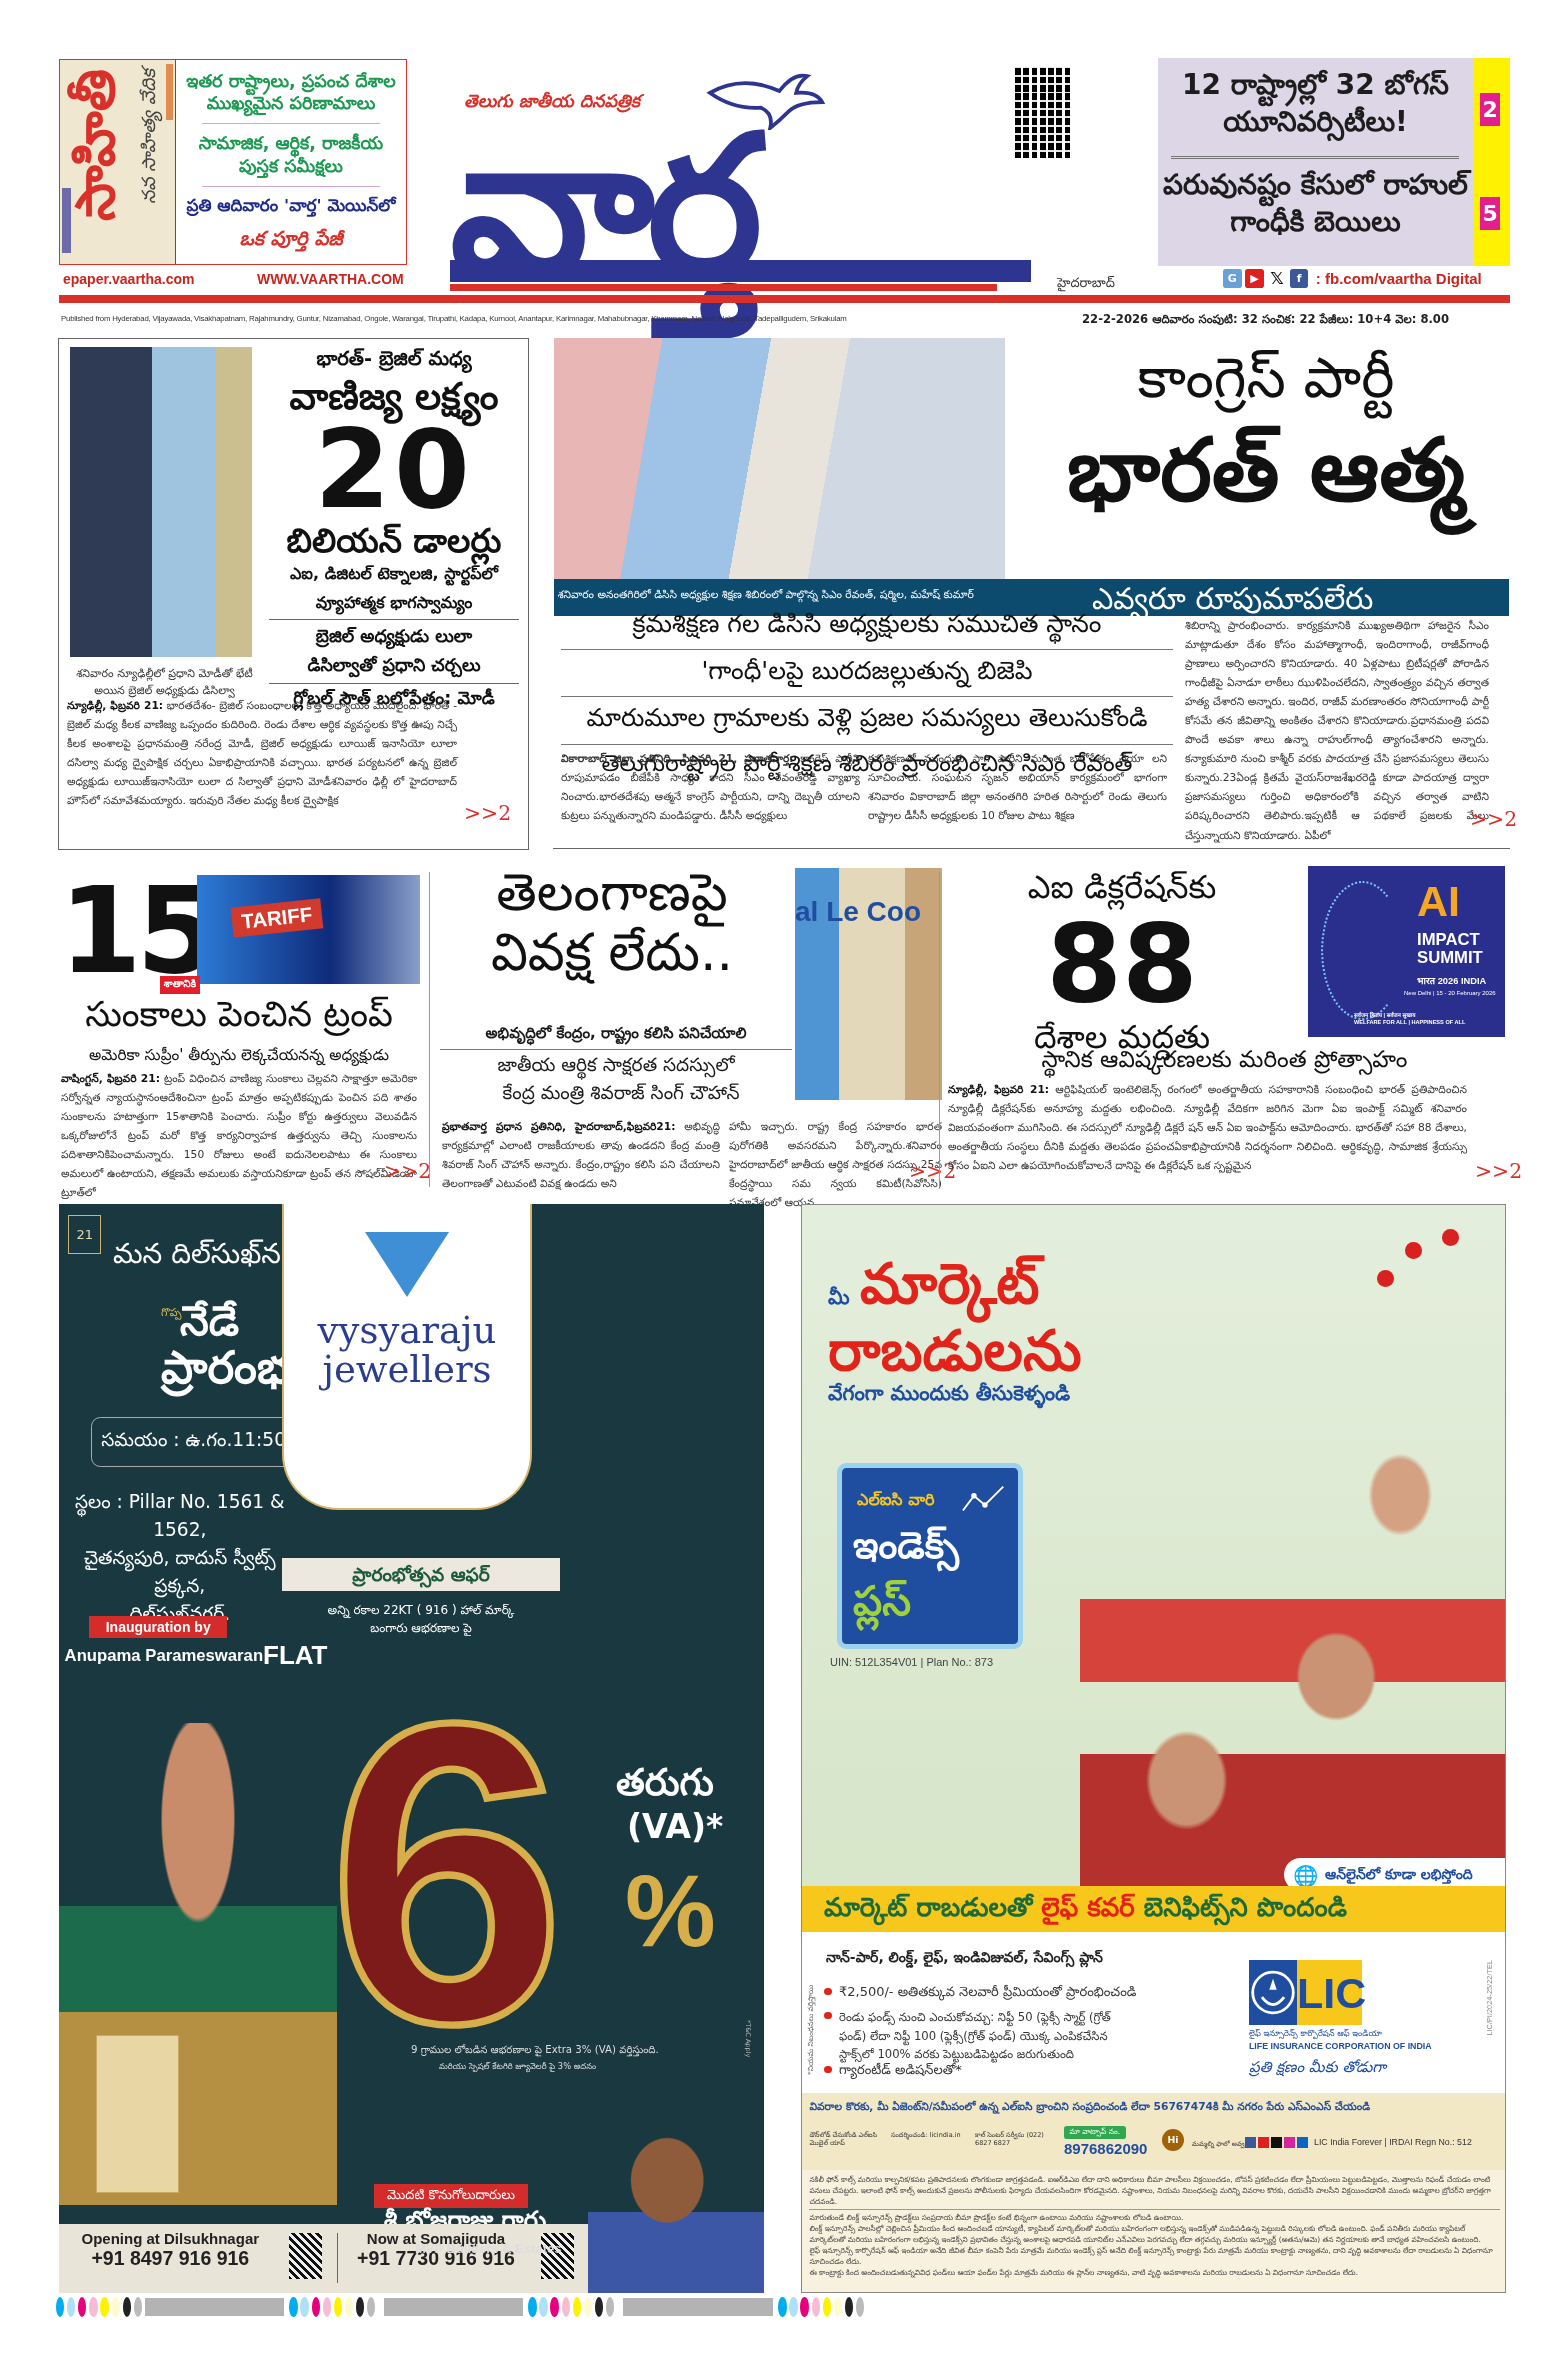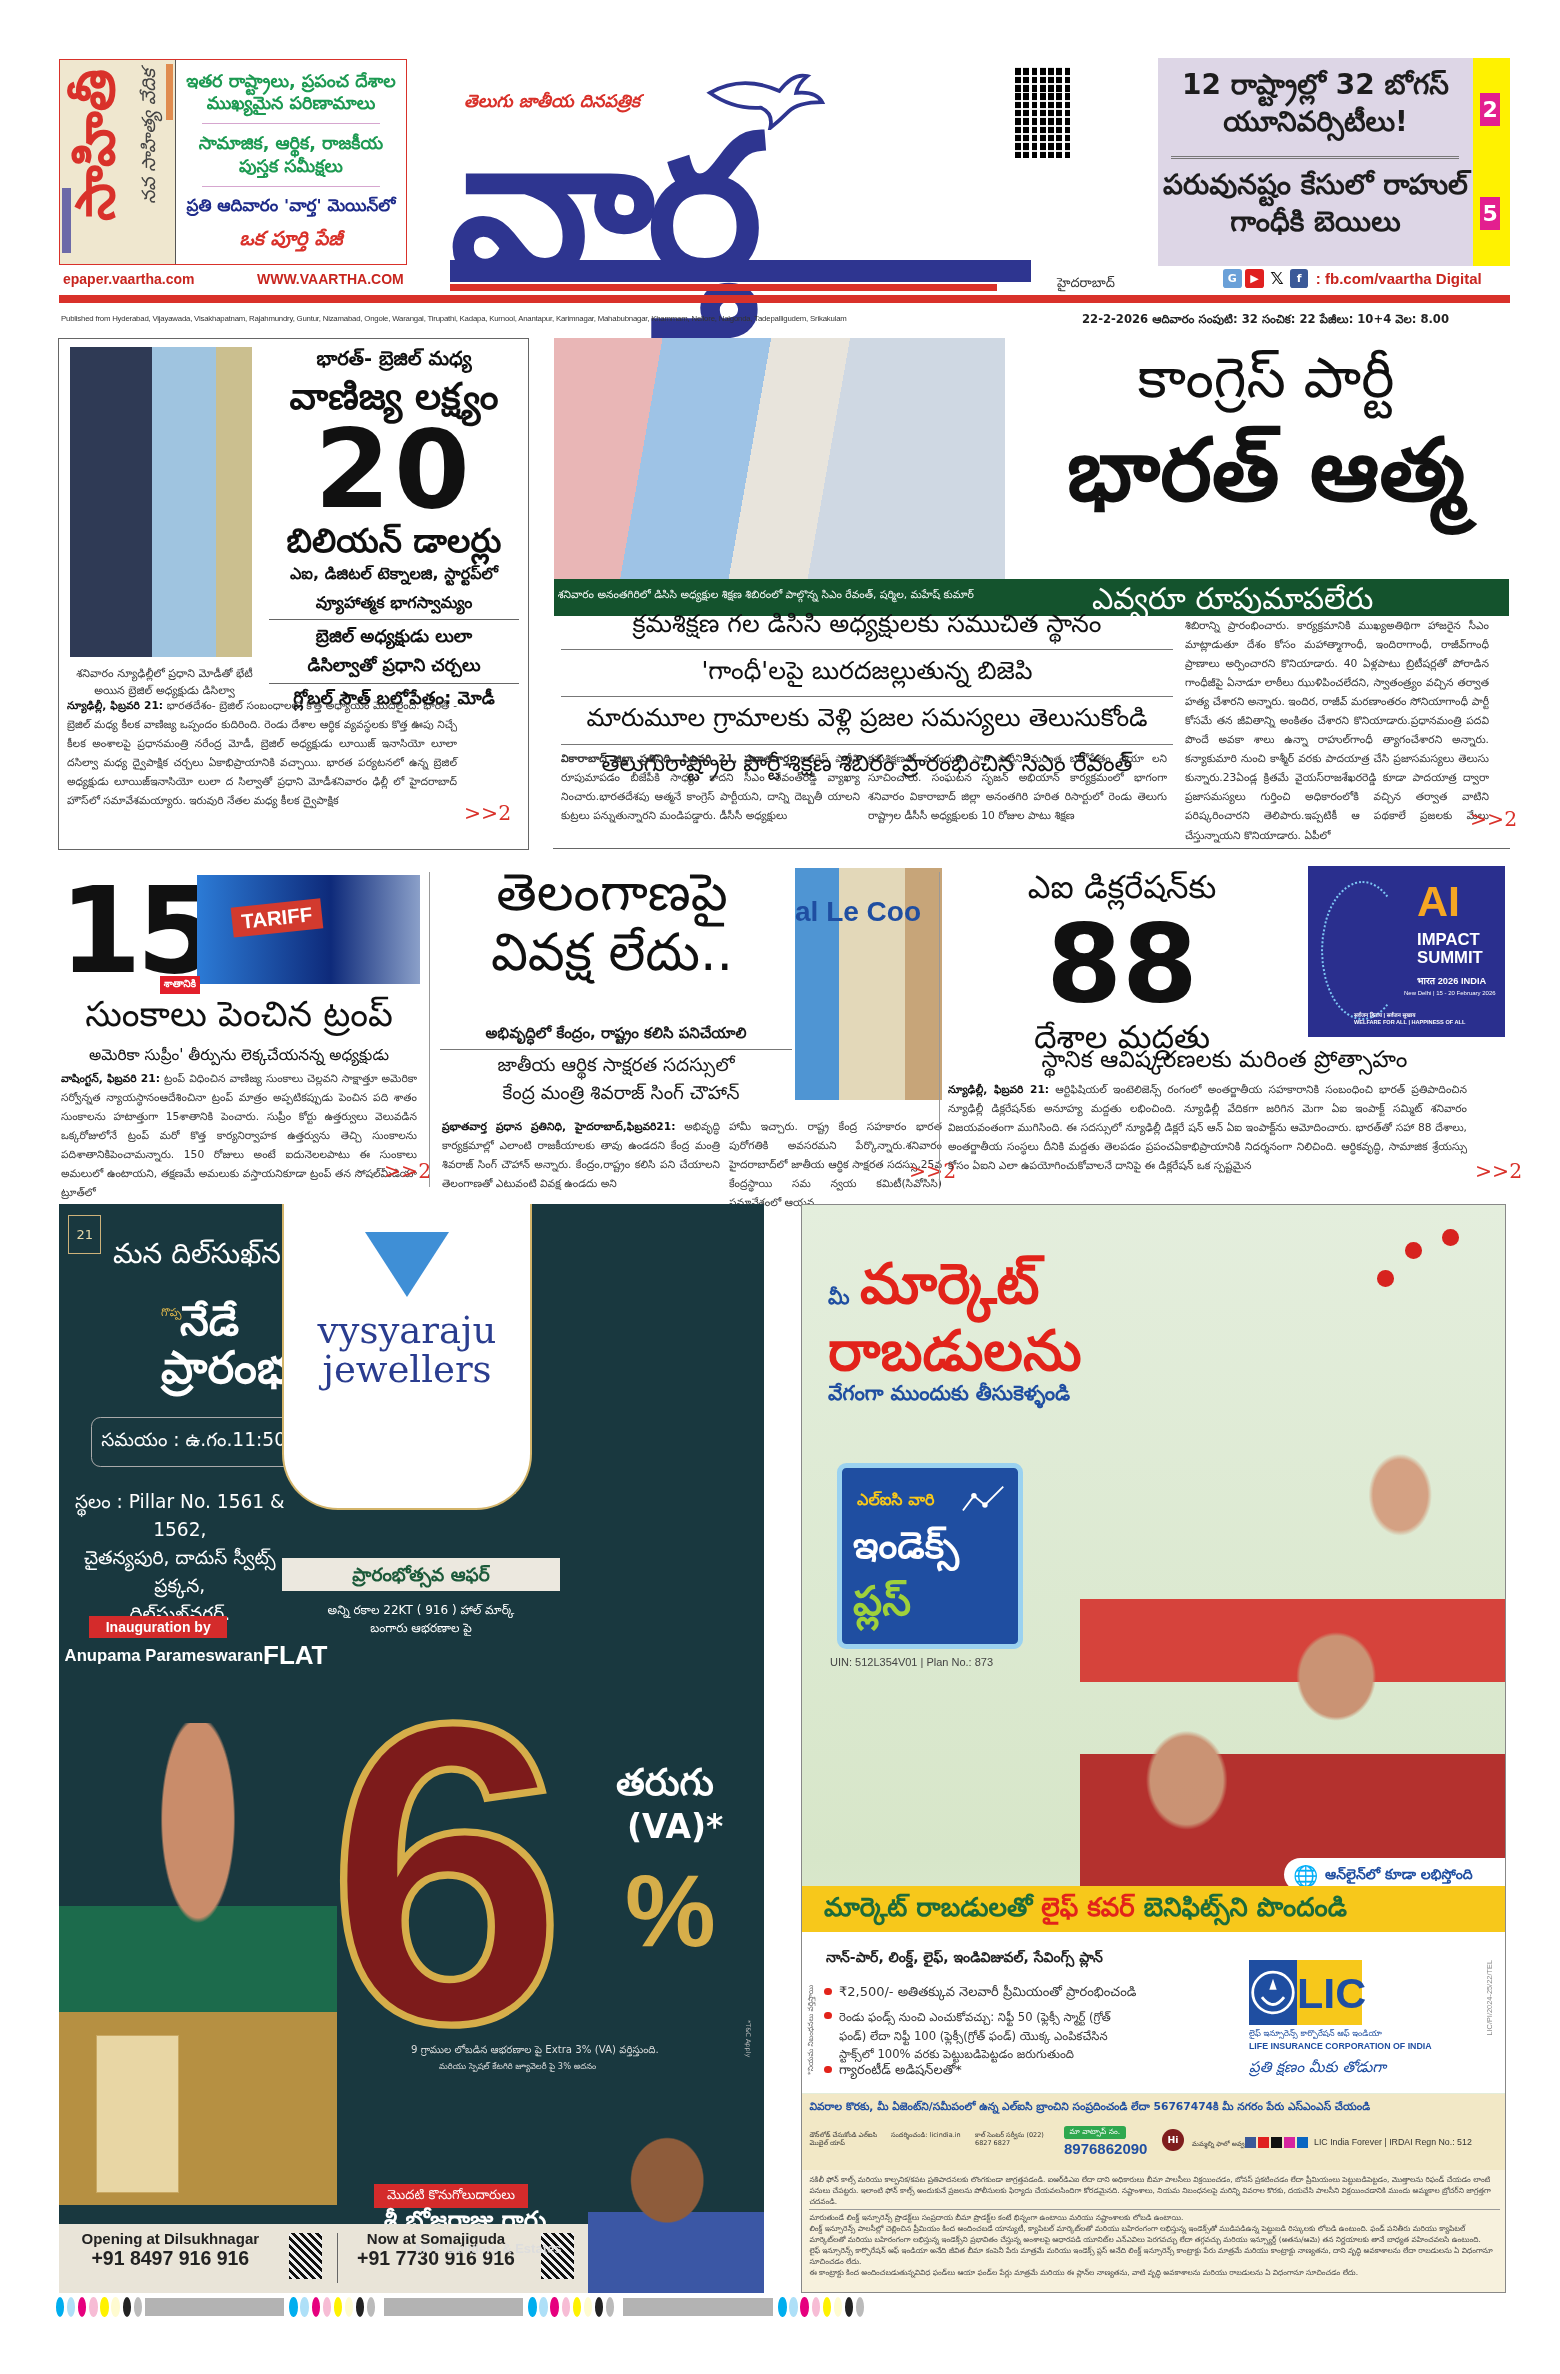--- a/index.html
+++ b/index.html
@@ -49,21 +49,21 @@
   .photo-lula { left: 70px; top: 347px; width: 182px; height: 310px; background: linear-gradient(90deg,#2f3a55 0 45%, #9fc4e0 45% 80%, #cbbf8f 80%); }
   .caption { font-size: 11px; color: #333; text-align: center; line-height: 1.5; }
   .hl-sm { font-size: 20.4px; font-weight: bold; text-align: center; color: #111; }
   .hl-big { font-weight: 900; text-align: center; color: #111; line-height: 1; }
   .body-text { font-size: 10.7px; color: #333; line-height: 1.78; text-align: justify; }
   .body-text b { color: #111; margin-top: 48px; }
   .more { color: #d9312a; font-size: 20.4px; font-family: "DejaVu Serif", serif; }
   .rule { border-top: 1.4px solid #666; }
 
   .photo-cong { left: 554px; top: 338px; width: 451px; height: 241px; background: linear-gradient(100deg,#e9b6b6 0 22%, #9ec3e6 22% 44%, #e8e4dc 44% 60%, #cfd8e3 60%); }
-  .cap-bar { left: 554px; top: 579px; width: 955px; height: 37px; background: #14532d; }
+  .cap-bar { left: 554px; top: 579px; width: 955px; height: 37px; background: #0c4a6e; }
   .cap-bar .c1 { position: absolute; left: 3.7px; top: 9.3px; font-size: 10.7px; color: #fff; }
   .cap-bar .c2 { position: absolute; left: 538px; top: 1.9px; font-size: 30px; color: #fff; }
   .hl-cong1 { left: 1025px; top: 345px; width: 482px; text-align: center; font-size: 56px; color: #111; }
   .hl-cong2 { left: 1020px; top: 419px; width: 492px; text-align: center; font-size: 87px; font-weight: 900; color: #111; }
 
   .mid-hls { left: 561px; top: 603px; width: 612px; }
   .mid-hls div { text-align: center; color: #111; padding: 5.6px 0; border-bottom: 1.4px solid #777; }
   .col { font-size: 10.7px; color: #333; line-height: 1.78; text-align: justify; }
 
   .row2-divider { width: 1.4px; background: #999; }
@@ -364,21 +364,21 @@
     <div style="position:absolute;left:447px;top:126px;font-size:15px;color:#1f4ea1;font-style:italic;">ప్రతి క్షణం మీకు తోడుగా</div>
     <div class="sans" style="position:absolute;left:683px;top:28px;font-size:7.4px;color:#888;writing-mode:vertical-rl;transform:rotate(180deg);">LIC/PI/2024-25/22/TEL</div>
   </div>
   <div class="lic-contact">
     <div style="position:absolute;left:7.4px;top:5.6px;font-size:10.7px;font-weight:bold;color:#1f4ea1;">వివరాల కొరకు, మీ ఏజెంట్‌ని/సమీపంలో ఉన్న ఎల్ఐసి బ్రాంచిని సంప్రదించండి లేదా 56767474కి మీ నగరం పేరు ఎస్ఎంఎస్ చేయండి</div>
     <div style="position:absolute;left:7.4px;top:37px;width:70px;font-size:6.5px;color:#333;line-height:1.3;">డౌన్‌లోడ్ చేసుకోండి ఎల్ఐసి మొబైల్ యాప్</div>
     <div style="position:absolute;left:89px;top:37px;width:74px;font-size:6.5px;color:#333;line-height:1.3;">సందర్శించండి: licindia.in</div>
     <div style="position:absolute;left:173px;top:37px;width:78px;font-size:6.5px;color:#333;line-height:1.3;">కాల్ సెంటర్ సర్వీసు (022) 6827 6827</div>
     <div style="position:absolute;left:262px;top:32px;background:#2fa84f;color:#fff;font-size:7.4px;padding:0.9px 5.6px;border-radius:2.8px;">మా వాట్సాప్ నం.</div>
     <div class="sans" style="position:absolute;left:262px;top:46px;font-size:15px;font-weight:bold;color:#1f4ea1;">8976862090</div>
-    <div style="position:absolute;left:360px;top:35px;width:22px;height:22px;border-radius:50%;background:#7f1d1d;color:#fff;font-size:9.3px;font-weight:bold;text-align:center;line-height:22px;">Hi</div>
+    <div style="position:absolute;left:360px;top:35px;width:22px;height:22px;border-radius:50%;background:#a16207;color:#fff;font-size:9.3px;font-weight:bold;text-align:center;line-height:22px;">Hi</div>
     <div style="position:absolute;left:390px;top:46px;font-size:6.5px;color:#333;">మమ్మల్ని ఫాలో అవ్వండి</div>
     <div style="position:absolute;left:443px;top:43px;display:flex;gap:1.9px;">
       <span style="width:11px;height:11px;background:#3b5998;"></span>
       <span style="width:11px;height:11px;background:#e02020;"></span>
       <span style="width:11px;height:11px;background:#111;"></span>
       <span style="width:11px;height:11px;background:#d6249f;"></span>
       <span style="width:11px;height:11px;background:#0a66c2;"></span>
     </div>
     <div class="sans" style="position:absolute;left:512px;top:43px;font-size:8.8px;color:#333;">LIC India Forever  |  IRDAI Regn No.: 512</div>
   </div>

